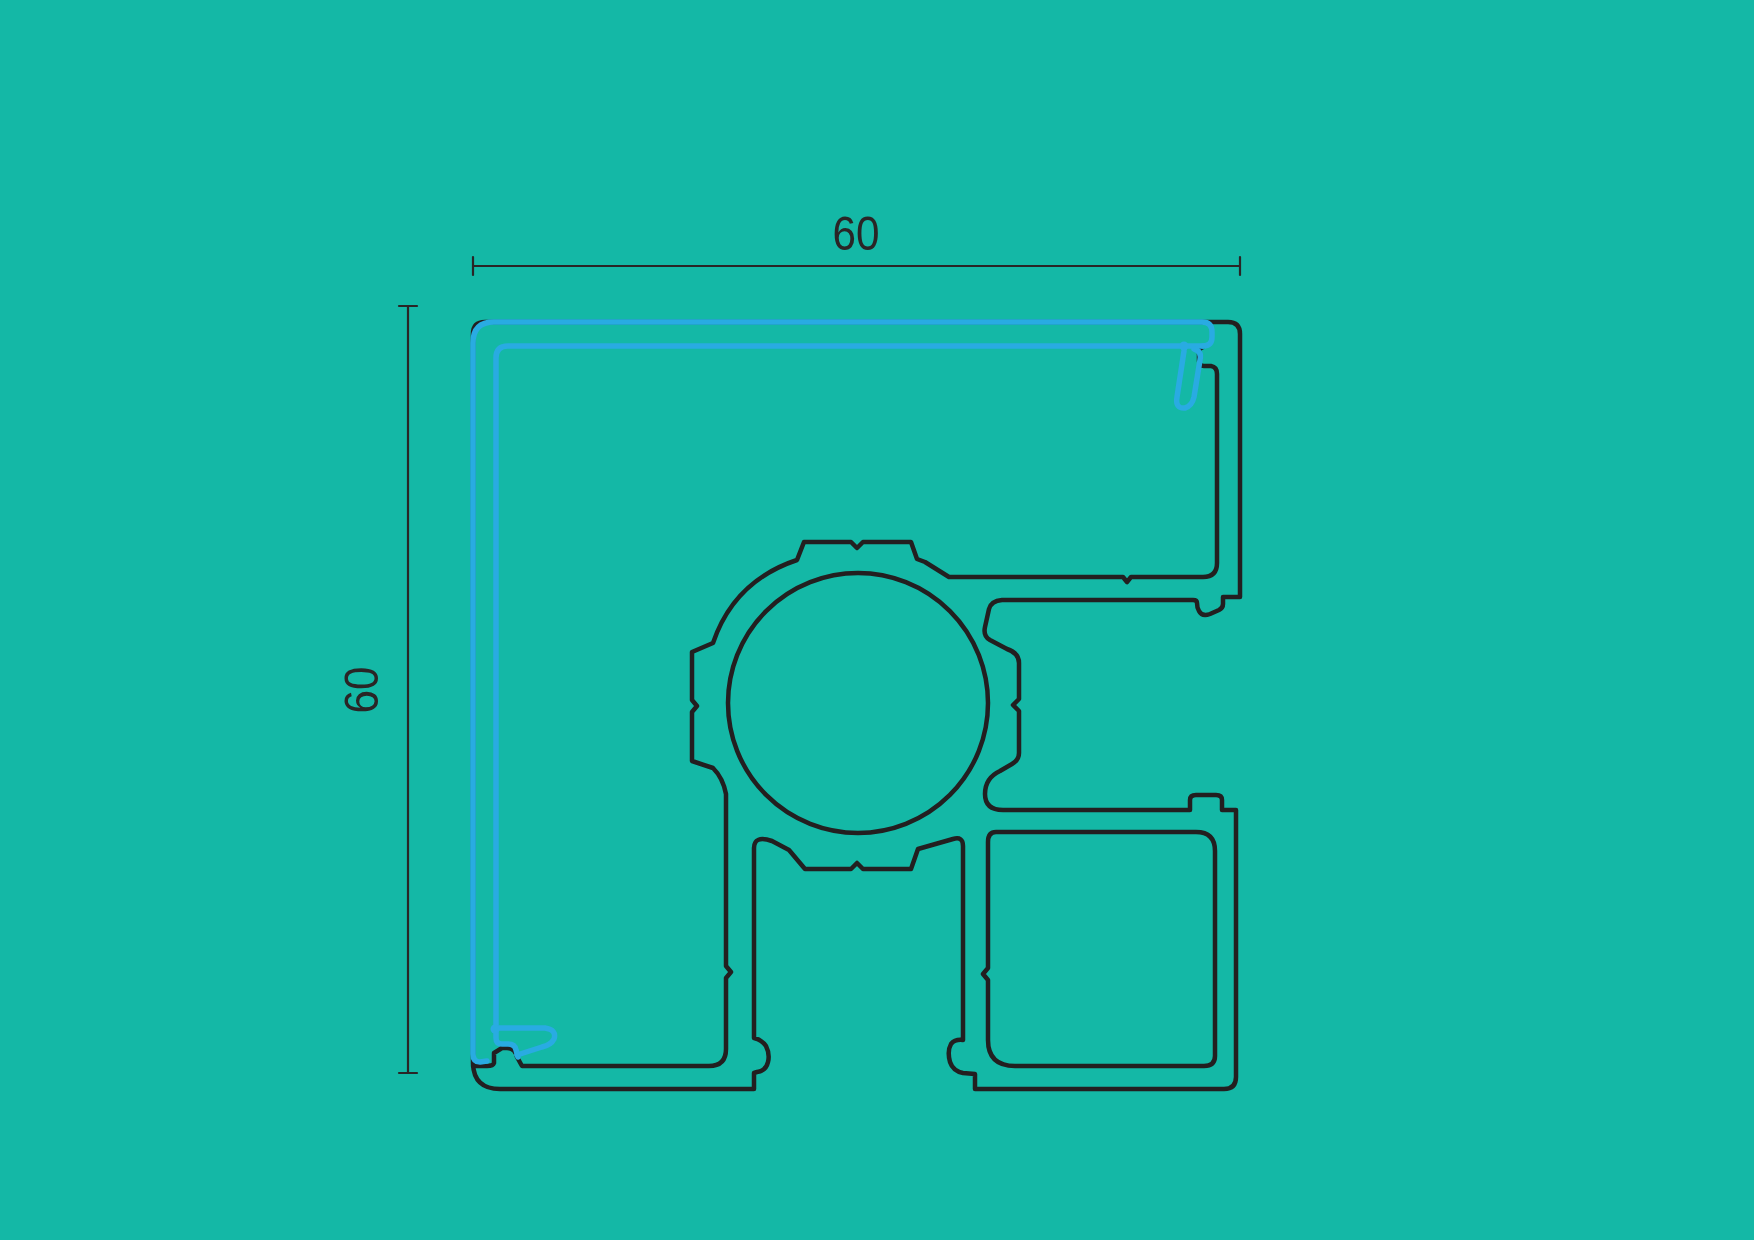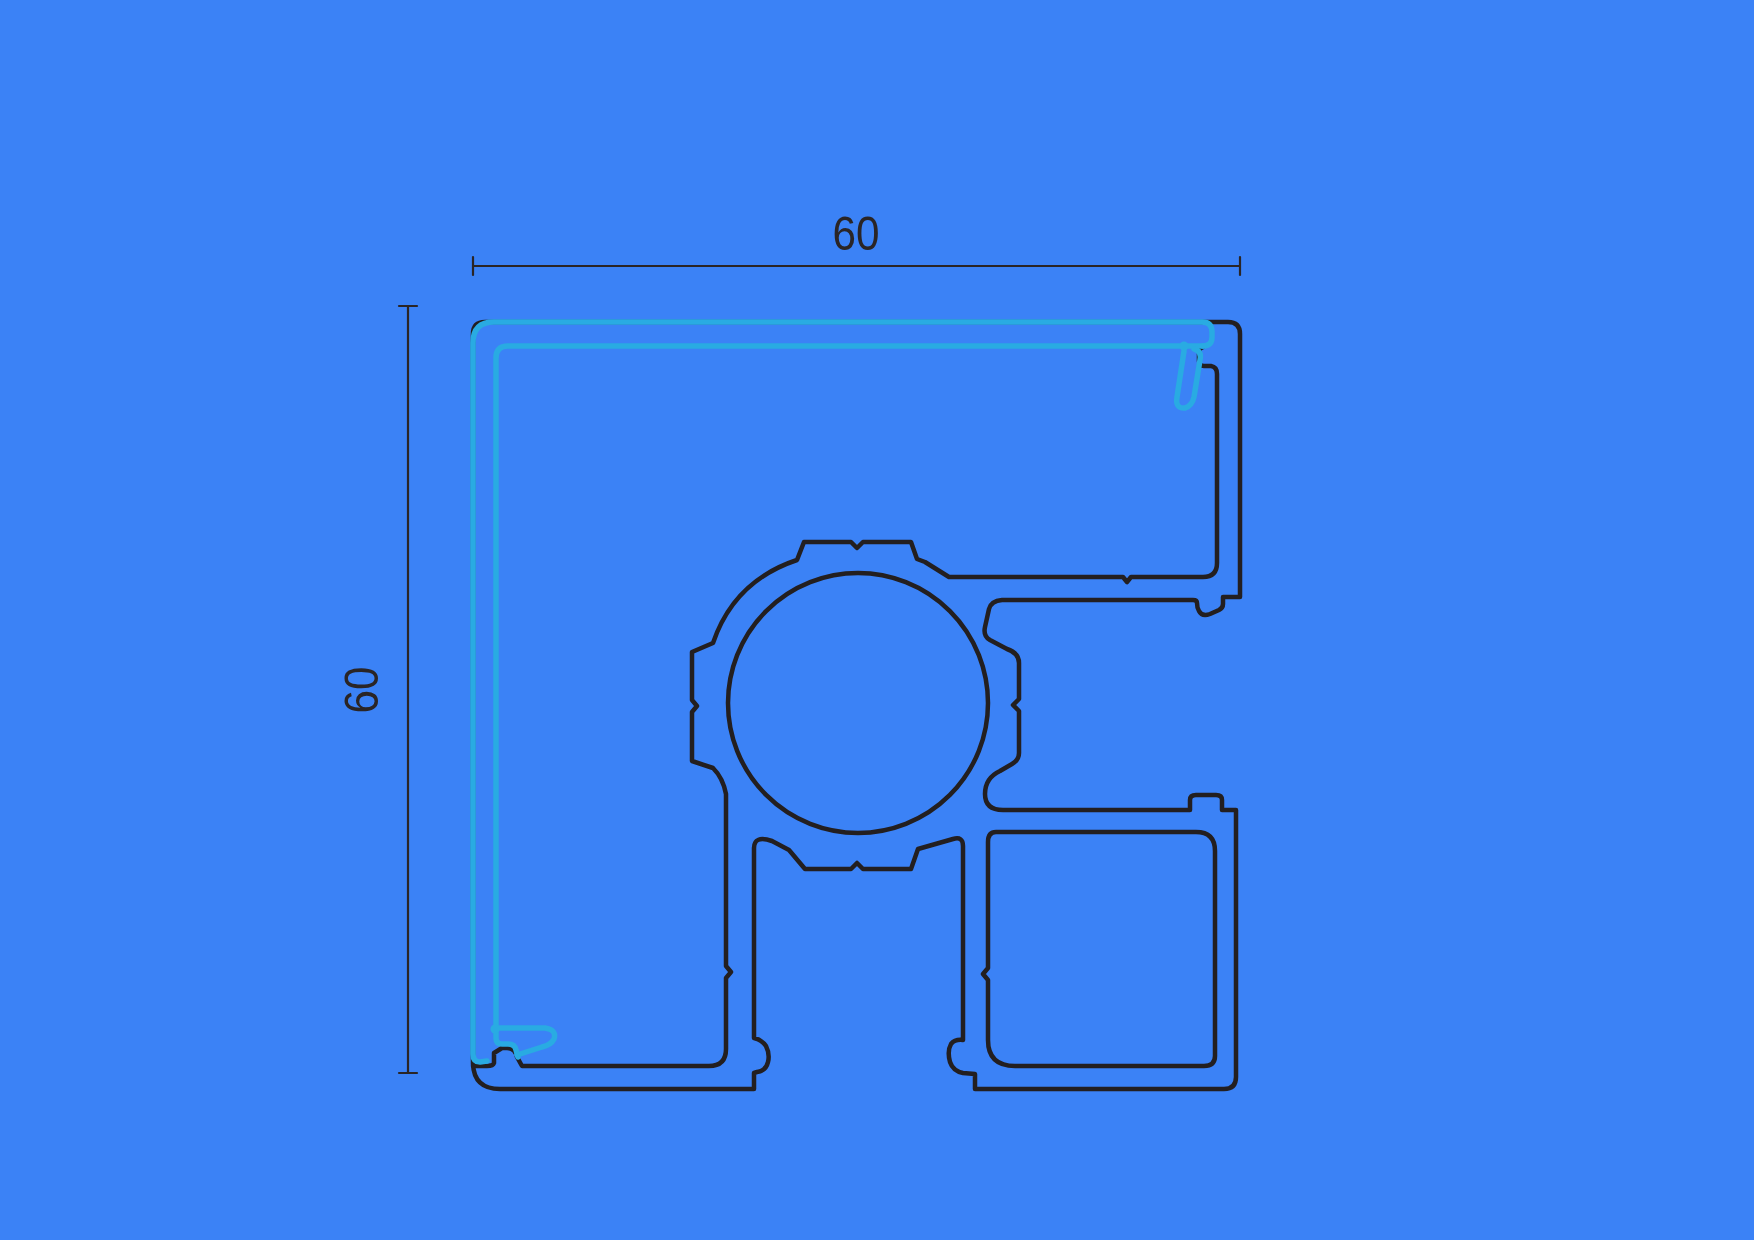--- a/index.html
+++ b/index.html
@@ -1,16 +1,16 @@
 <!DOCTYPE html>
 <html><head>
 <meta charset="utf-8">
 <style>
   html,body{margin:0;padding:0;background:#ffffff;}
-  .canvas{position:relative;width:1754px;height:1240px;background:#3b82f6;overflow:hidden;
+  .canvas{position:relative;width:1754px;height:1240px;background:#14b8a6;overflow:hidden;
           font-family:"Liberation Sans", sans-serif;}
   .drawing-svg{position:absolute;left:0;top:0;}
   .dim-label{position:absolute;color:#2a2526;font-size:48px;font-weight:300;
              line-height:48px;text-align:center;}
   .dim-label.top{left:806px;top:210px;width:100px;transform:scaleX(0.88);}
   .dim-label.left{left:312px;top:666px;width:100px;height:48px;
                   transform:rotate(-90deg) scaleX(0.88);}
 </style>
 </head>
 <body>

